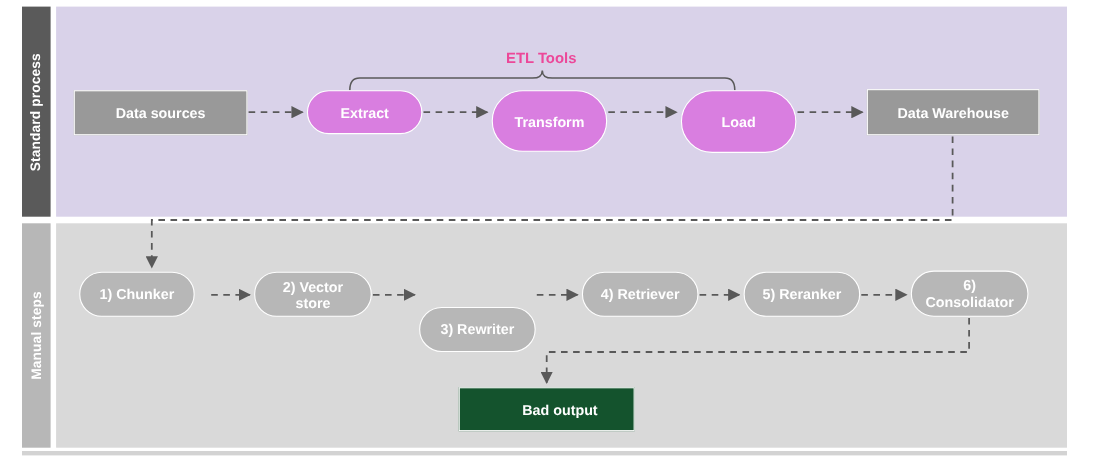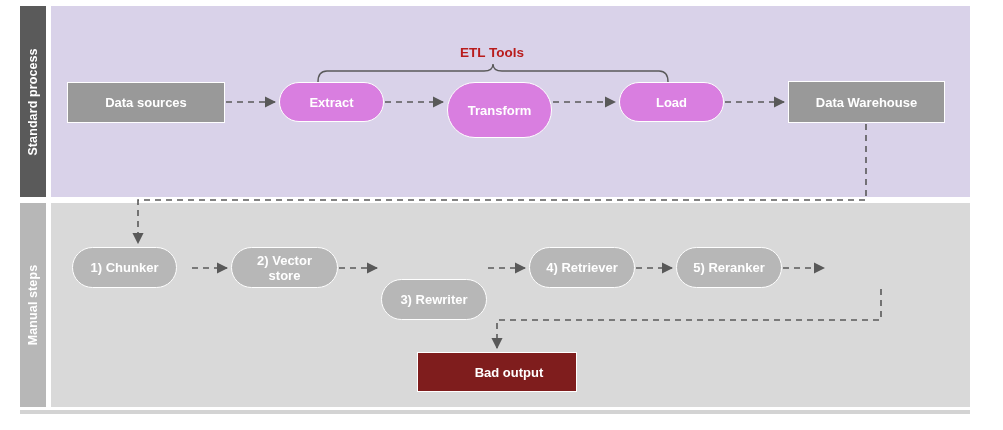--- a/index.html
+++ b/index.html
@@ -81,26 +81,26 @@
     font-weight: bold;
     font-size: 13px;
     line-height: 15px;
     border: 1.6px solid #ffffff;
   }
   .node.rect { border-radius: 0; }
   .node.pill { border-radius: 100px; }
   .node.gray   { background: #999999; }
   .node.purple { background: #d97ee0; }
   .node.pillgray { background: #b7b7b7; }
-  .node.yellow { background: #7f1d1d; padding-left: 24px; }
+  .node.yellow { background: #14532d; padding-left: 24px; }
 
   
   .free-label {
     position: absolute;
-    color: #b91c1c;
+    color: #ec4899;
     font-size: 13.5px;
     font-weight: bold;
     white-space: nowrap;
   }
 
   
   #connectors {
     position: absolute;
     left: 0; top: 0;
     width: 1003px; height: 430px;
@@ -160,21 +160,21 @@
 
   <div class="node pill purple" style="left:279px; top:82px; width:105px; height:40px;">
     <span>Extract</span>
   </div>
   <div class="node rect gray" style="left:67px; top:82px; width:158px; height:41px;">
     <span>Data sources</span>
   </div>
   <div class="node pill purple" style="left:447px; top:82px; width:105px; height:56px;">
     <span>Transform</span>
   </div>
-  <div class="node pill purple" style="left:619px; top:82px; width:105px; height:40px;">
+  <div class="node pill purple" style="left:619px; top:82px; width:105px; height:57px;">
     <span>Load</span>
   </div>
   <div class="node rect gray" style="left:788px; top:81px; width:157px; height:42px;">
     <span>Data Warehouse</span>
   </div>
 
   <div class="node pill pillgray" style="left:72px; top:247px; width:105px; height:41px;">
     <span>1) Chunker</span>
   </div>
   <div class="node pill pillgray" style="left:231px; top:247px; width:107px; height:41px;">
@@ -182,17 +182,20 @@
   </div>
   <div class="node pill pillgray" style="left:381px; top:247px; width:106px; height:41px;margin-top:32px;">
     <span>3) Rewriter</span>
   </div>
   <div class="node pill pillgray" style="left:529px; top:247px; width:106px; height:41px;">
     <span>4) Retriever</span>
   </div>
   <div class="node pill pillgray" style="left:676px; top:247px; width:106px; height:41px;">
     <span>5) Reranker</span>
   </div>
+  <div class="node pill pillgray" style="left:828px; top:246px; width:107px; height:42px;">
+    <span style="max-width:82px;">6) Consolidator</span>
+  </div>
   <div class="node rect yellow" style="left:417px; top:352px; width:160px; height:40px;">
     <span>Bad output</span>
   </div>
 
 </div>
 
 </body></html>

